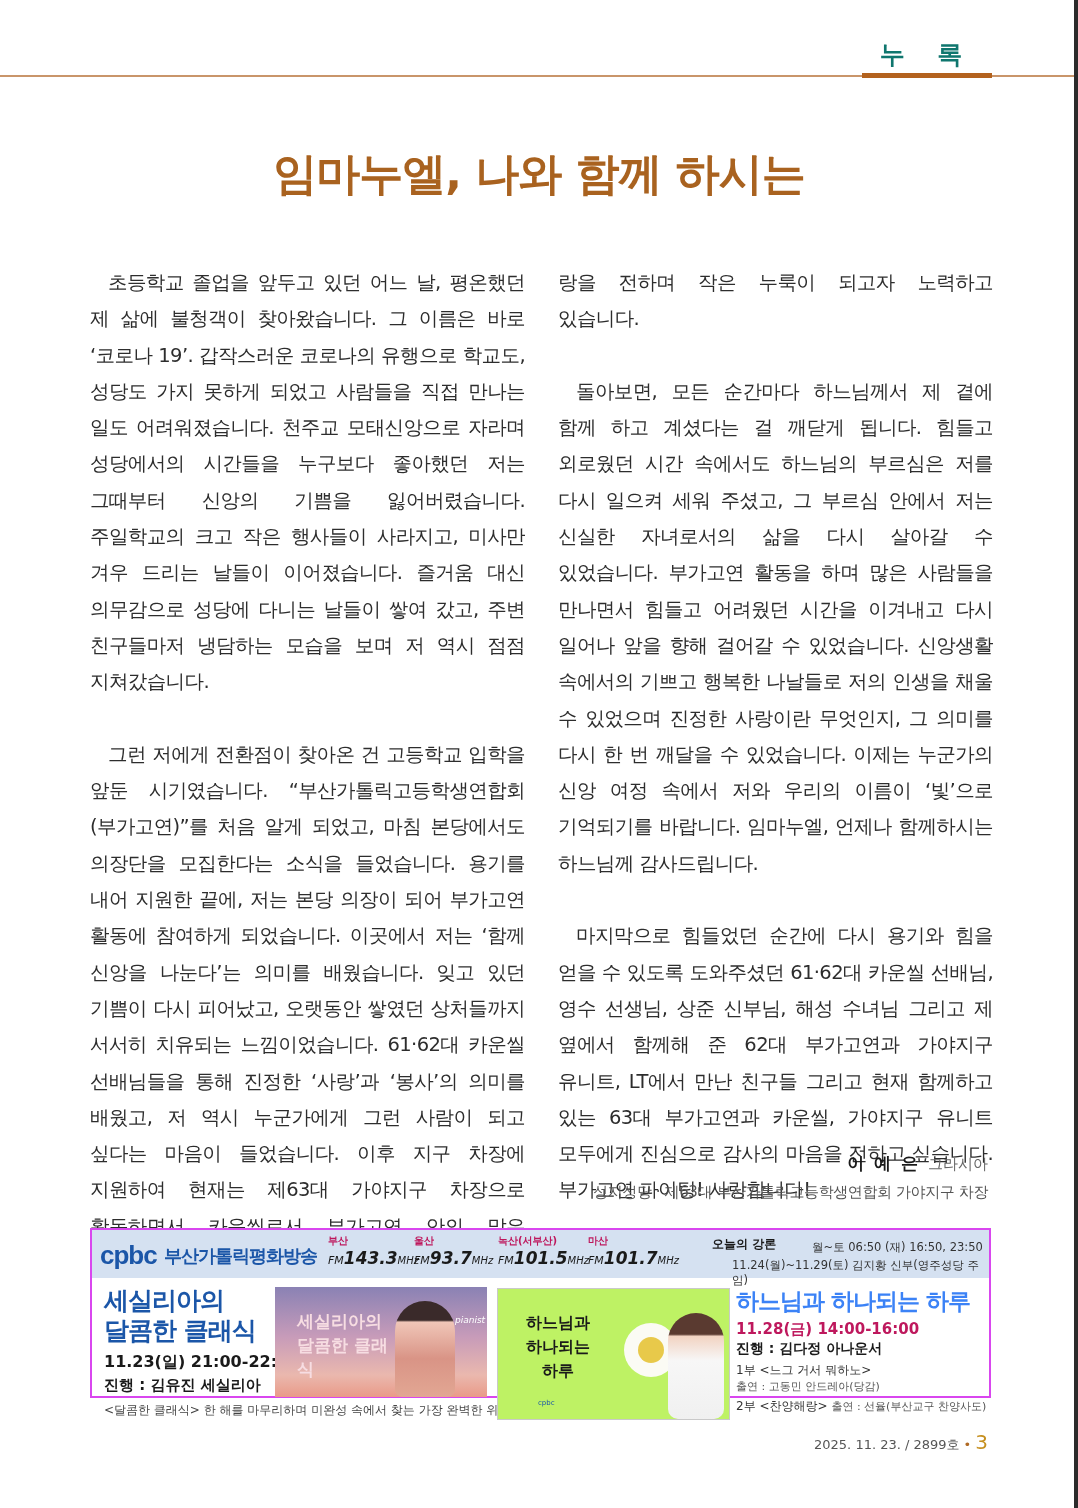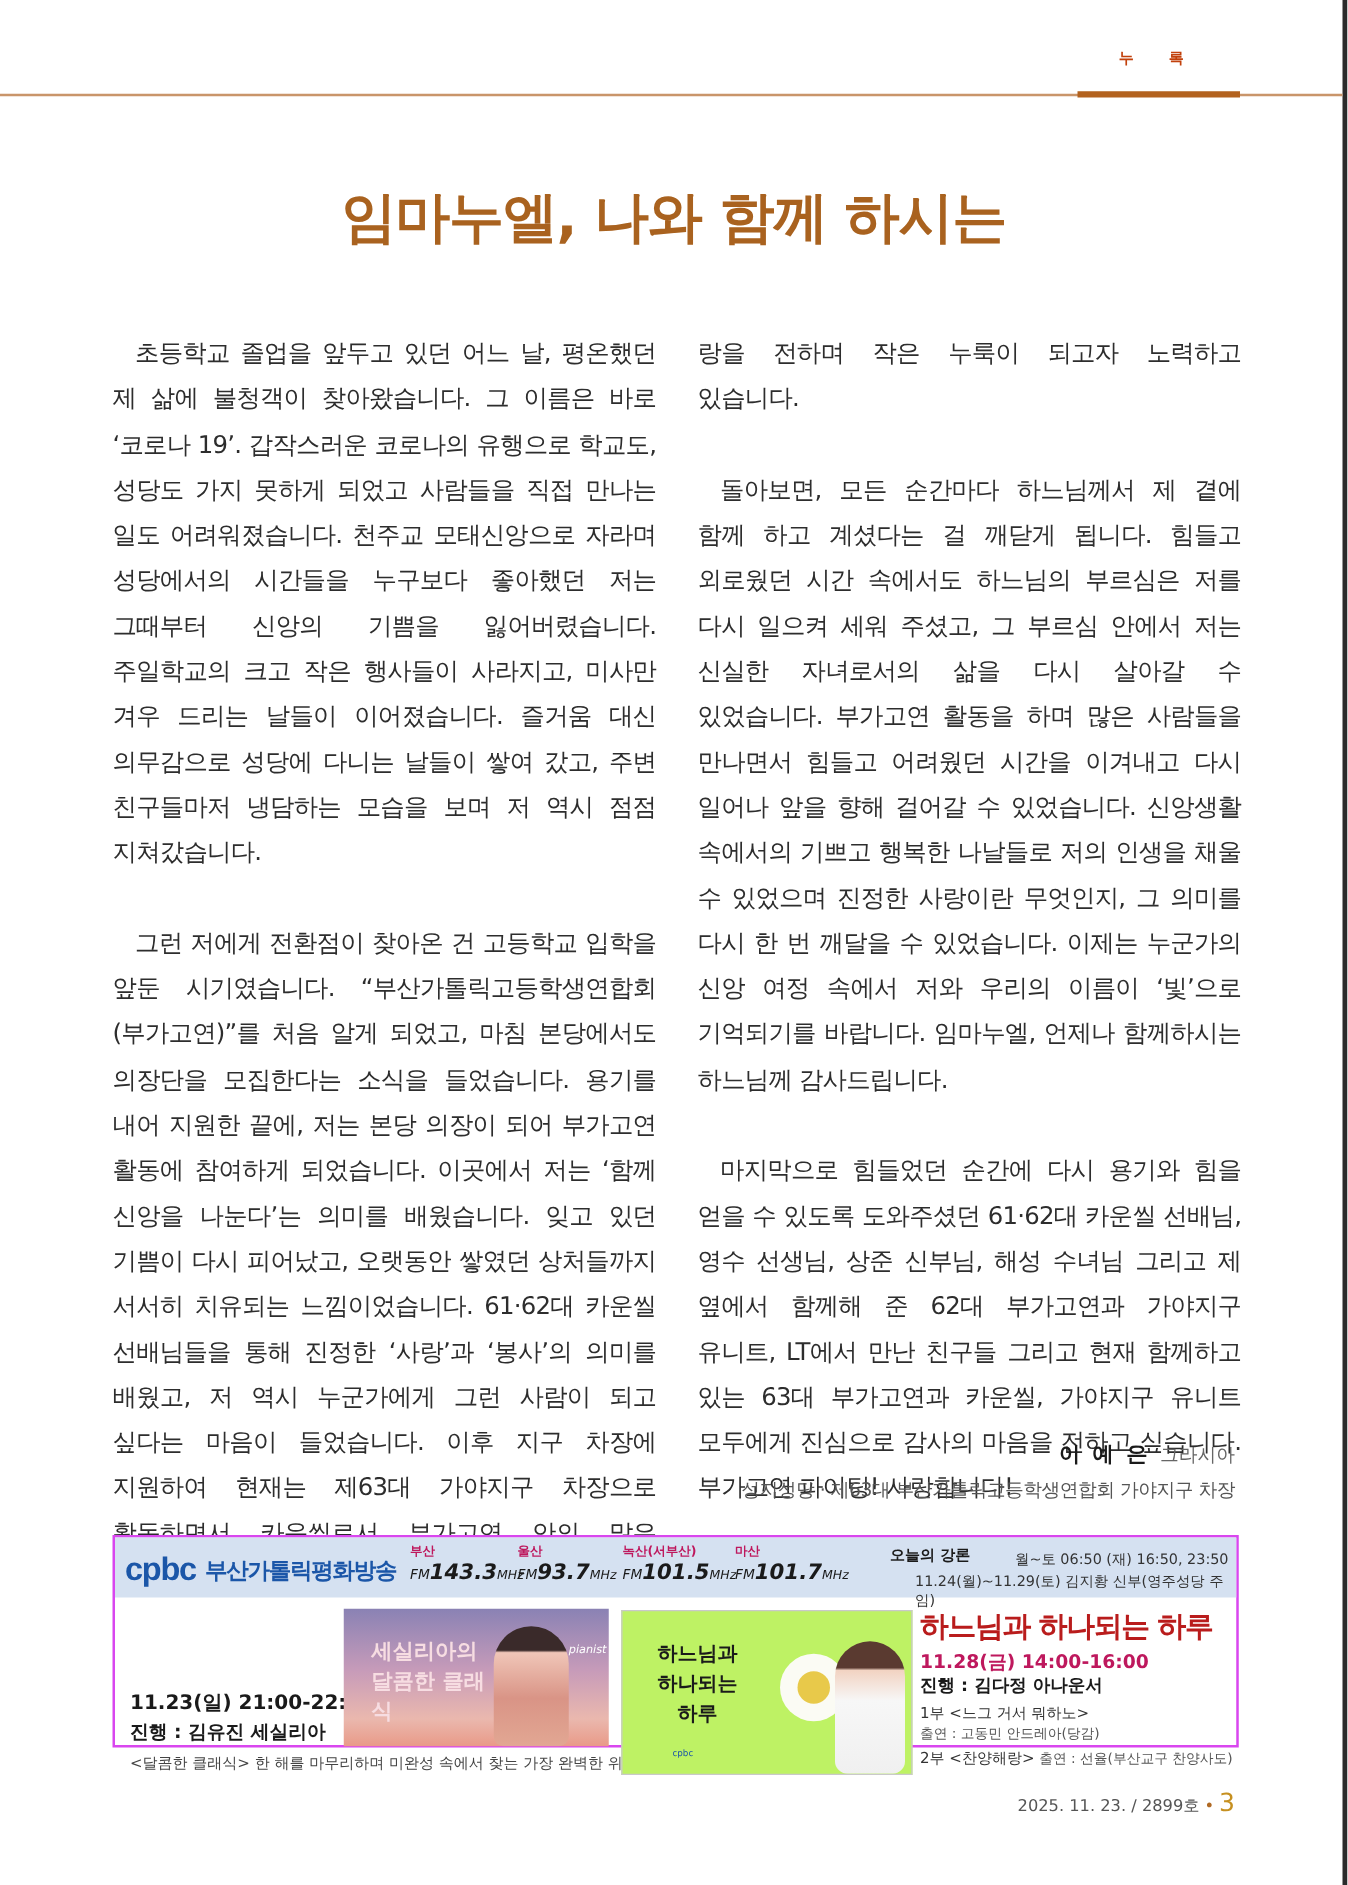--- a/index.html
+++ b/index.html
@@ -3,21 +3,21 @@
   <meta charset="utf-8">
   <style>
     * { box-sizing: border-box; margin: 0; padding: 0; }
     html, body { width: 1078px; height: 1508px; background: #ffffff; overflow: hidden; }
     body { position: relative; font-family: "DejaVu Sans", "Liberation Sans", sans-serif; color: #2a2a2a; }
 
     .right-edge { position: absolute; top: 0; right: 0; width: 4px; height: 1508px; background: #2b2b2b; }
 
     
     .section-label { position: absolute; top: 38px; left: 864px; width: 126px; text-align: center;
-      font-size: 12px; font-weight: bold; color: #c2410c; letter-spacing: 12px; }
+      font-size: 25px; font-weight: bold; color: #0f766e; letter-spacing: 12px; }
     .header-rule { position: absolute; top: 75px; left: 0; width: 1074px; height: 2px; background: #c9956a; }
     .header-rule-bold { position: absolute; top: 73px; left: 862px; width: 130px; height: 5px; background: #b3621e; }
 
     
     .title { position: absolute; top: 145px; left: 0; width: 1078px; text-align: center;
       font-size: 44px; font-weight: bold; color: #a9621f; letter-spacing: -1px; }
 
     
     .col { position: absolute; top: 265px; width: 435px; font-size: 19.5px; line-height: 36.3px;
       color: #2d2d2d; letter-spacing: -0.6px; word-break: keep-all; }
@@ -58,21 +58,21 @@
       background: linear-gradient(180deg, #3a2a2a 0%, #3a2a2a 20%, #f0c6b8 22%, #d99486 60%, #e2a793 100%); }
     .poster1 .tag { position: absolute; top: 28px; left: 180px; font-size: 9px; font-style: italic; color: #fff; }
 
     .poster2 { position: absolute; top: 58px; left: 405px; width: 233px; height: 132px; background: #bef264; border: 1px solid #c9c9c9; overflow: hidden; }
     .poster2 .ptxt { position: absolute; top: 22px; left: 28px; font-size: 16px; line-height: 24px; font-weight: bold; color: #1a1a1a; text-align: center; }
     .poster2 .flower { position: absolute; top: 48px; left: 140px; width: 26px; height: 26px; border-radius: 50%; background: #e8c94a; box-shadow: 0 0 0 14px #fbfbf4; }
     .poster2 .person { position: absolute; top: 24px; left: 170px; width: 56px; height: 106px; border-radius: 28px 28px 10px 10px;
       background: linear-gradient(180deg, #5a3a30 0%, #5a3a30 20%, #f2d3c2 22%, #f7f7f7 45%, #f0f0f0 100%); }
     .poster2 .logo { position: absolute; top: 110px; left: 40px; font-size: 7px; color: #1b56a8; }
 
-    .ad-right-title { position: absolute; top: 56px; left: 644px; font-size: 23px; font-weight: bold; color: #b91c1c; letter-spacing: -1px; }
+    .ad-right-title { position: absolute; top: 56px; left: 644px; font-size: 23px; font-weight: bold; color: #3b82f6; letter-spacing: -1px; }
     .ad-right-time { position: absolute; top: 90px; left: 644px; font-size: 15px; font-weight: bold; color: #be185d; }
     .ad-right-host { position: absolute; top: 110px; left: 644px; font-size: 14px; font-weight: bold; color: #1a1a1a; }
     .ad-right-part1 { position: absolute; top: 132px; left: 644px; font-size: 12px; color: #333; }
     .ad-right-guest1 { position: absolute; top: 149px; left: 644px; font-size: 11px; color: #555; }
     .ad-right-part2 { position: absolute; top: 168px; left: 644px; font-size: 12px; color: #333; }
     .ad-right-part2 .guest { font-size: 11px; color: #555; }
 
     .footer { position: absolute; top: 1430px; right: 90px; font-size: 13px; color: #555; }
     .footer .dot { color: #b06a24; margin: 0 4px; }
     .footer .page { font-size: 20px; color: #c69020; }
@@ -127,20 +127,24 @@
     <div class="freq" style="left:496px;">
       <span class="city">마산</span>
       <span class="fm">FM</span><span class="num">101.7</span><span class="mhz">MHz</span>
     </div>
 
     <span class="ad-prog-title">오늘의 강론</span>
     <span class="ad-prog-time">월~토 06:50 (재) 16:50, 23:50</span>
     <span class="ad-prog-host">11.24(월)~11.29(토) 김지황 신부(영주성당 주임)</span>
   </div>
 
+  <div class="ad-left-title">
+    <div>세실리아의</div>
+    <div>달콤한 클래식</div>
+  </div>
   <div class="ad-left-time">11.23(일) 21:00-22:00</div>
   <div class="ad-left-host">진행 : 김유진 세실리아</div>
   <div class="ad-left-desc">&lt;달콤한 클래식&gt; 한 해를 마무리하며 미완성 속에서 찾는 가장 완벽한 위로</div>
 
   <div class="poster1">
     <div class="ptxt" style="width:100px;">세실리아의 달콤한 클래식</div>
     <div class="fig"></div>
     <div class="tag">pianist</div>
   </div>
 

